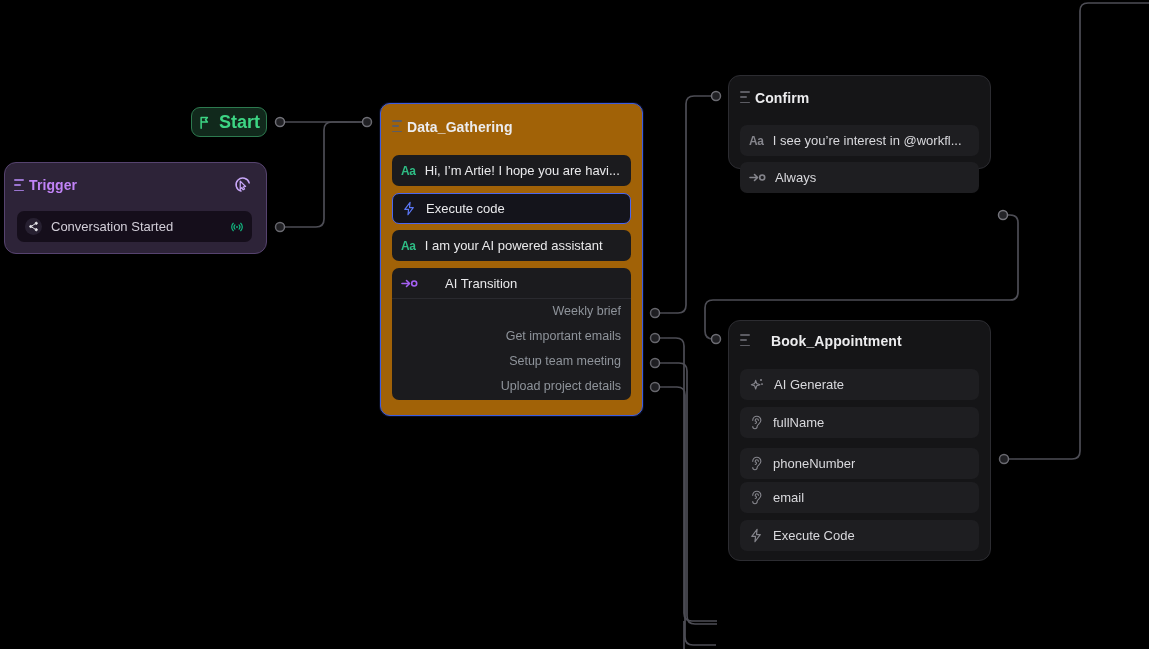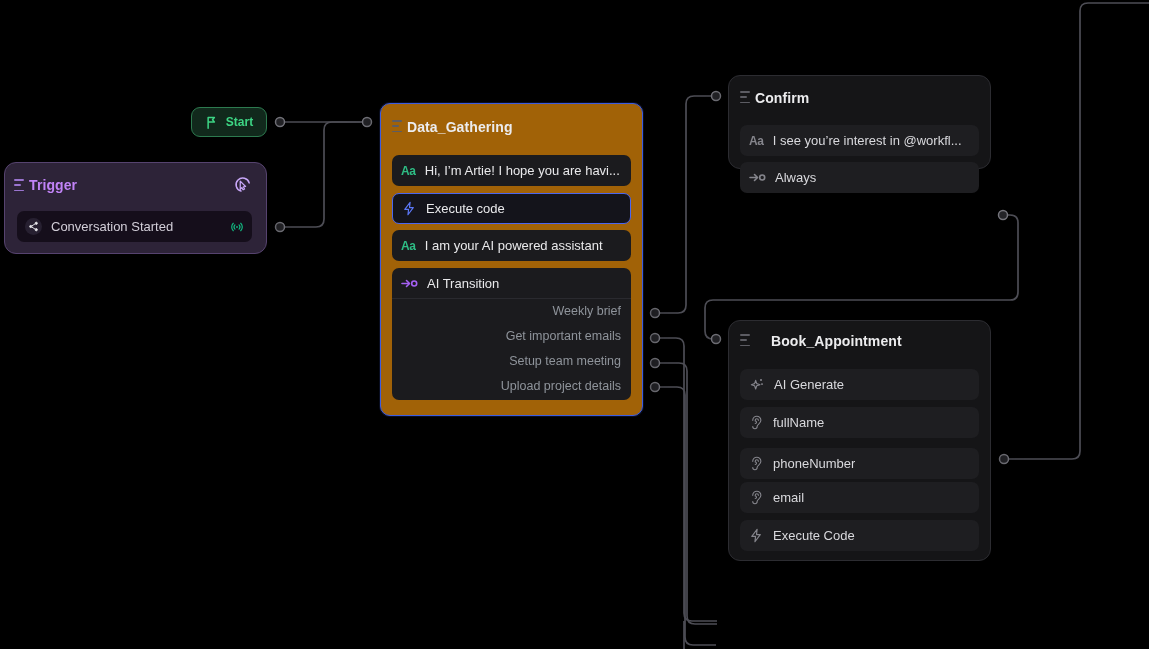--- a/index.html
+++ b/index.html
@@ -18,25 +18,25 @@
   .row{position:absolute;left:11px;right:11px;height:31px;border-radius:7px;background:#1e1e21;display:flex;align-items:center;gap:9px;padding:0 9px;overflow:hidden;}
   .row .lbl{font-size:13px;color:#d9d9dd;white-space:nowrap;overflow:hidden;}
   .row-dg{background:#1b1b1e;}
   .row-dg .lbl{color:#e9e9eb;}
   .row-selected{background:#14141b;border:1.5px solid #4a66f0;}
   .aa{font-size:12px;font-weight:700;letter-spacing:-.3px;}
   .aa.green{color:#2ebd85;}
   .aa.gray{color:#85858c;}
   .icon{flex:0 0 auto;display:flex;align-items:center;justify-content:center;}
   .block{position:absolute;left:11px;right:11px;border-radius:7px;background:#1b1b1e;}
-  .block-head{height:31px;display:flex;align-items:center;gap:9px;padding:4px 9px;border-bottom:1px solid #2a2a2f;}
+  .block-head{height:31px;display:flex;align-items:center;gap:27px;padding:4px 9px;border-bottom:1px solid #2a2a2f;}
   .block-head .lbl{font-size:13px;color:#e9e9eb;}
   .branch{height:25px;line-height:25px;text-align:right;padding-right:10px;font-size:12.5px;color:#8f949b;white-space:nowrap;}
   .start-btn{position:absolute;left:191px;top:107px;width:76px;height:30px;z-index:1;background:#11291c;border:1.5px solid #2d7a4f;border-radius:9px;display:flex;align-items:center;justify-content:center;gap:6px;box-shadow:0 8px 18px rgba(0,0,0,.5);}
-  .start-btn .lbl{font-size:12px;font-weight:700;color:#3dd584;}
+  .start-btn .lbl{font-size:18px;font-weight:700;color:#3dd584;}
   .trig-row{position:absolute;left:12px;right:14px;top:48px;height:31px;border-radius:7px;background:#150e1b;display:flex;align-items:center;gap:9px;padding:0 8px;}
   .trig-row .lbl{flex:1;font-size:13px;color:#d2ced8;white-space:nowrap;overflow:hidden;}
 </style>
 </head>
 <body>
 
 <div id="canvas">
 
   <svg id="edges" width="1149" height="649" viewBox="0 0 1149 649">
     <g fill="none" stroke="#4d4d55" stroke-width="1.7">

